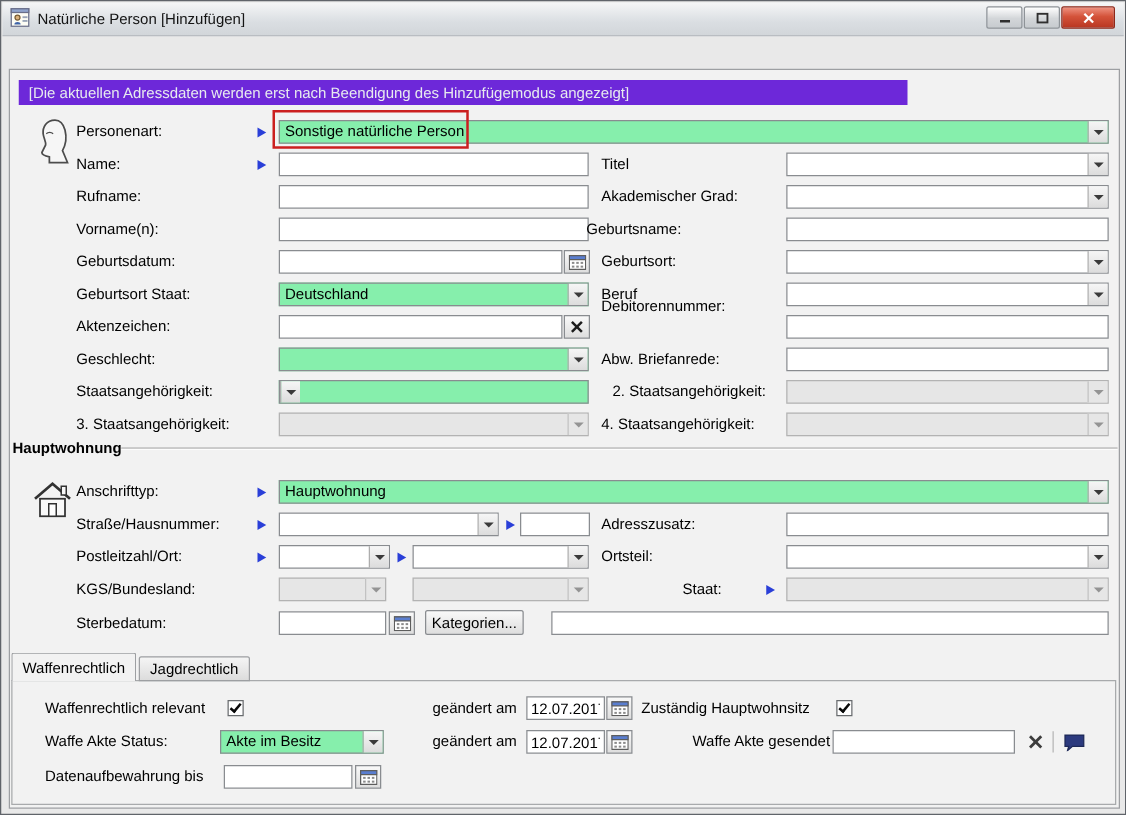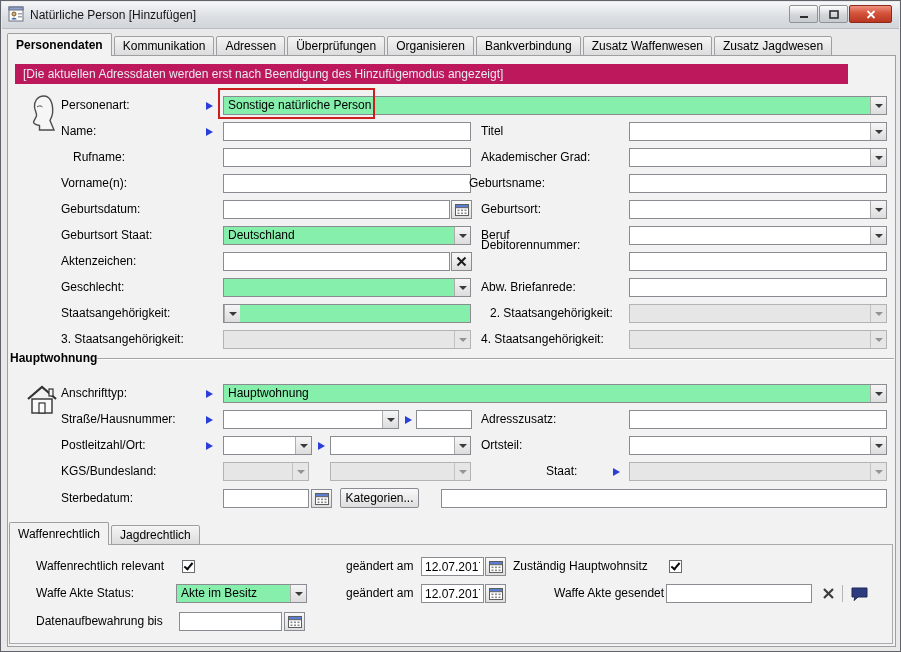--- a/index.html
+++ b/index.html
@@ -26,22 +26,22 @@
     border-radius:2px 2px 0 0; cursor:default; }
   .tab.active { height:23px; padding-top:4px; background:#f2f2f2; border-bottom:none; font-weight:bold; }
 
   .subtabbar { position:absolute; left:8px; top:521px; height:23px; display:flex; align-items:flex-end; z-index:5; }
   .subtabbar .tab.active { font-weight:normal; }
 
   
   .panel { position:absolute; left:6px; top:54px; width:889px; height:592px; border:1px solid #9d9fa2; background:#f2f2f2; }
   .subpanel { position:absolute; left:8px; top:543px; width:884px; height:100px; border:1px solid #a8aaac; background:#f2f2f2; }
 
-  .notice { position:absolute; left:14px; top:63px; width:833px; height:20px; line-height:20px;
-    background:#be185d; color:#e7eaef; padding-left:8px; white-space:nowrap; overflow:hidden; }
+  .notice { position:absolute; left:14px; top:63px; width:711px; height:20px; line-height:20px;
+    background:#6d28d9; color:#e7eaef; padding-left:8px; white-space:nowrap; overflow:hidden; }
 
   
   .lbl { position:absolute; height:19px; line-height:19px; white-space:nowrap; }
   .lbl.b { font-weight:bold; }
 
   .tb { position:absolute; height:19px; border:1px solid #898c90; background:#fff; padding:0 3px;
     font-family:"Liberation Sans","DejaVu Sans",sans-serif; font-size:12px; color:#000; }
 
   .combo { position:absolute; height:19px; border:1px solid #898c90; background:#fff; display:flex; align-items:stretch; }
   .combo .ct { flex:1; padding:0 4px; line-height:17px; overflow:hidden; white-space:nowrap; }
@@ -104,30 +104,20 @@
       </div>
       <div class="wbtn close">
         <svg width="10" height="9" viewBox="0 0 10 9">
           <line x1="1.5" y1="1" x2="8.5" y2="8" stroke="#fff" stroke-width="1.8"></line>
           <line x1="8.5" y1="1" x2="1.5" y2="8" stroke="#fff" stroke-width="1.8"></line>
         </svg>
       </div>
     </div>
   </div>
 
-  <div class="tabbar">
-    <div class="tab active">Personendaten</div>
-    <div class="tab">Kommunikation</div>
-    <div class="tab">Adressen</div>
-    <div class="tab">Überprüfungen</div>
-    <div class="tab">Organisieren</div>
-    <div class="tab">Bankverbindung</div>
-    <div class="tab">Zusatz Waffenwesen</div>
-    <div class="tab">Zusatz Jagdwesen</div>
-  </div>
 
   <div class="panel"></div>
 
   <div class="notice">[Die aktuellen Adressdaten werden erst nach Beendigung des Hinzufügemodus angezeigt]</div>
 
   <span class="deco" style="left:24px; top:92px;">
     <svg width="34" height="40" viewBox="0 0 34 40">
       <path d="M19 3 C12 3 9 9 9.5 14 C10 18 12 20.5 11.5 23 L8.5 29 C8.5 31 12 32 14.5 32.5 L14.5 37 L29 37 L25 27.5 C27.5 23 28.5 17 27 11 C25.8 6.5 23 3 19 3 Z" fill="#f6f6f6" stroke="#4c4c4c" stroke-width="1.4"></path>
       <path d="M12 14 C13.5 12.5 16 12.5 17.5 14" fill="none" stroke="#4c4c4c" stroke-width="1"></path>
     </svg>
@@ -143,21 +133,21 @@
 
   <span class="lbl" style="left:60px; top:121px;">Name:</span>
   <span class="req" style="left:205px; top:127px;"></span>
   <input class="tb" style="left: 222px; top: 121px; width: 248px;" value="">
   <span class="lbl" style="left:480px; top:121px;">Titel</span>
   <div class="combo" style="left:628px; top:121px; width:258px;">
     <span class="ct"></span>
     <span class="cb"></span>
   </div>
 
-  <span class="lbl" style="left:72px; top:147px;">Rufname:</span>
+  <span class="lbl" style="left:60px; top:147px;">Rufname:</span>
   <input class="tb" style="left: 222px; top: 147px; width: 248px;" value="">
   <span class="lbl" style="left:480px; top:147px;">Akademischer Grad:</span>
   <div class="combo" style="left:628px; top:147px; width:258px;">
     <span class="ct"></span>
     <span class="cb"></span>
   </div>
 
   <span class="lbl" style="left:60px; top:173px;">Vorname(n):</span>
   <input class="tb" style="left: 222px; top: 173px; width: 248px;" value="">
   <span class="lbl" style="left:468px; top:173px;text-align:right;">Geburtsname:</span>

